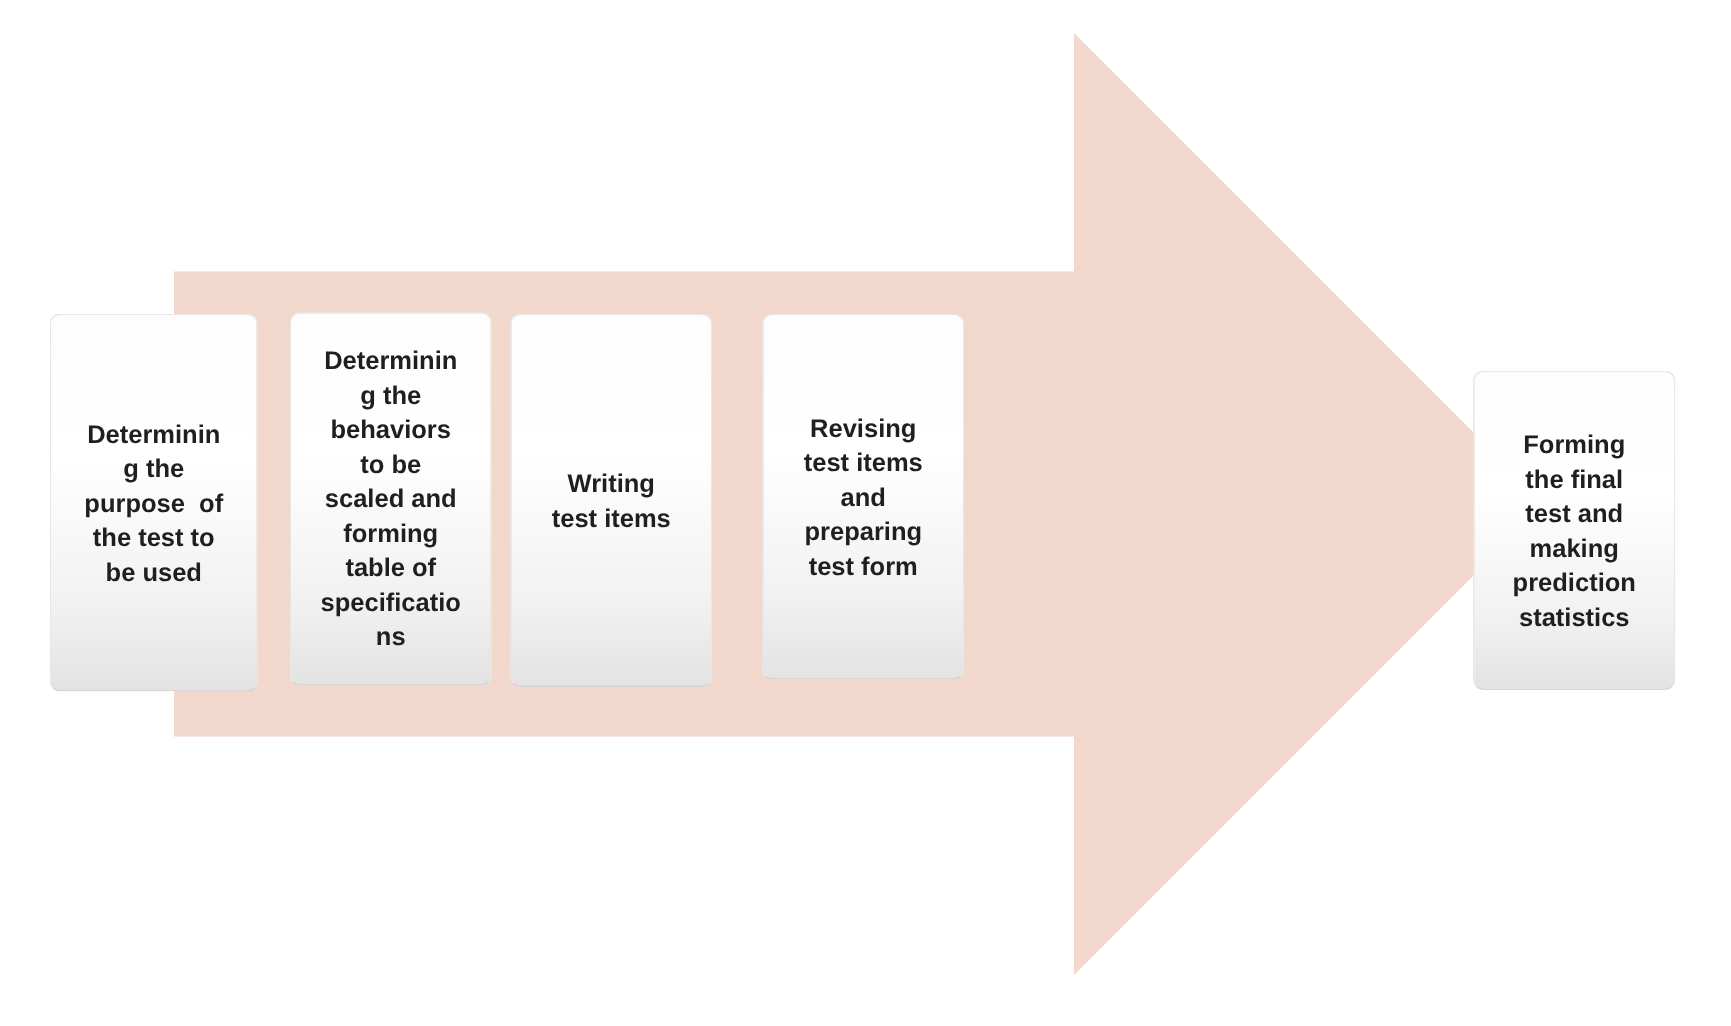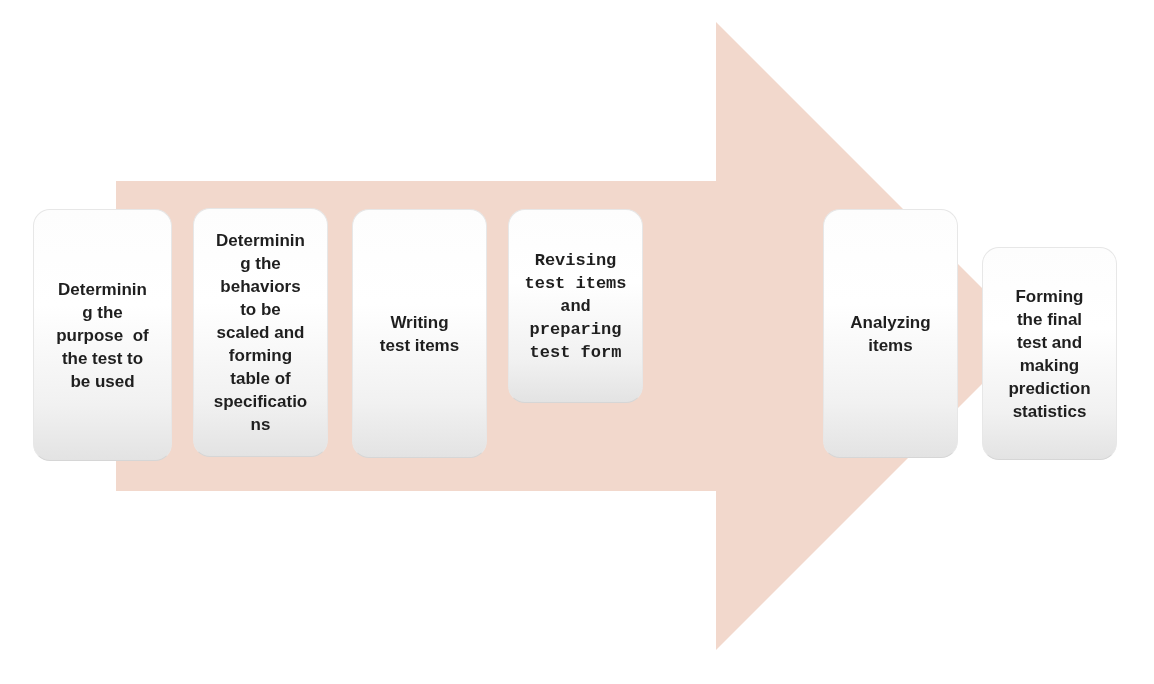--- a/index.html
+++ b/index.html
@@ -18,41 +18,41 @@
   .arrow-svg {
     position: absolute;
     left: 0;
     top: 0;
     width: 1154px;
     height: 684px;
   }
   .step-box {
     position: absolute;
     box-sizing: border-box;
-    border-radius: 17px;
+    border-radius: 7px;
     border: 1px solid #e7e7e7;
     border-bottom-color: #d6d6d6;
     background: linear-gradient(180deg, #fdfdfd 0%, #ffffff 38%, #f1f1f1 78%, #e3e3e3 100%);
     display: flex;
     align-items: center;
     justify-content: center;
     text-align: center;
   }
   .step-label {
     white-space: pre-wrap;
     font-weight: bold;
     font-size: 17px;
     line-height: 23px;
     color: #1f1f1f;
     letter-spacing: 0px;
   }
   .b1 { left: 33px;  top: 209px; width: 139px; height: 252px; }
   .b2 { left: 193px; top: 208px; width: 135px; height: 249px; }
-  .b3 { left: 352px; top: 209px; width: 135px; height: 249px; justify-content: center; }
-  .b4 { left: 508px; top: 209px; width: 135px; height: 194px; font-family: Liberation Mono, monospace; }
+  .b3 { left: 340px; top: 209px; width: 135px; height: 249px; justify-content: center; }
+  .b4 { left: 508px; top: 209px; width: 135px; height: 244px; }
   .b5 { left: 663px; top: 209px; width: 140px; height: 249px; }
   .b6 { left: 823px; top: 209px; width: 135px; height: 249px; }
   .b7 { left: 982px; top: 247px; width: 135px; height: 213px; }
 </style>
 </head>
 <body>
 
 <div class="canvas">
 
   <svg class="arrow-svg" viewBox="0 0 1154 684" xmlns="http://www.w3.org/2000/svg">
@@ -86,24 +86,20 @@
 
   <div class="step-box b4">
     <div class="step-label">Revising
 test items
 and
 preparing
 test form</div>
   </div>
 
 
-  <div class="step-box b6">
-    <div class="step-label">Analyzing
-items</div>
-  </div>
 
   <div class="step-box b7">
     <div class="step-label">Forming
 the final
 test and
 making
 prediction
 statistics</div>
   </div>
 

